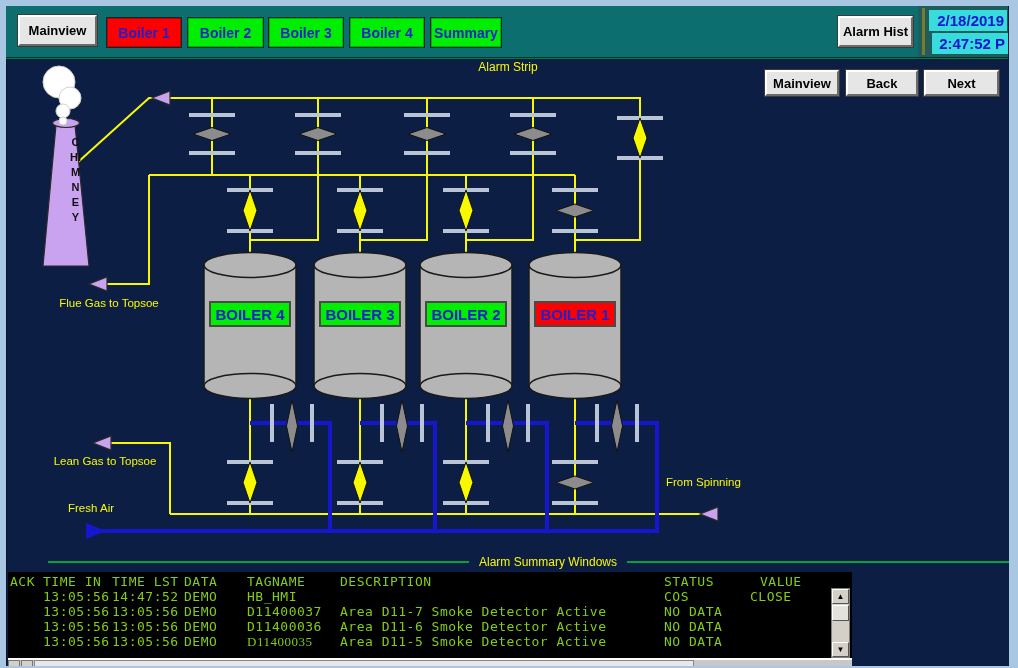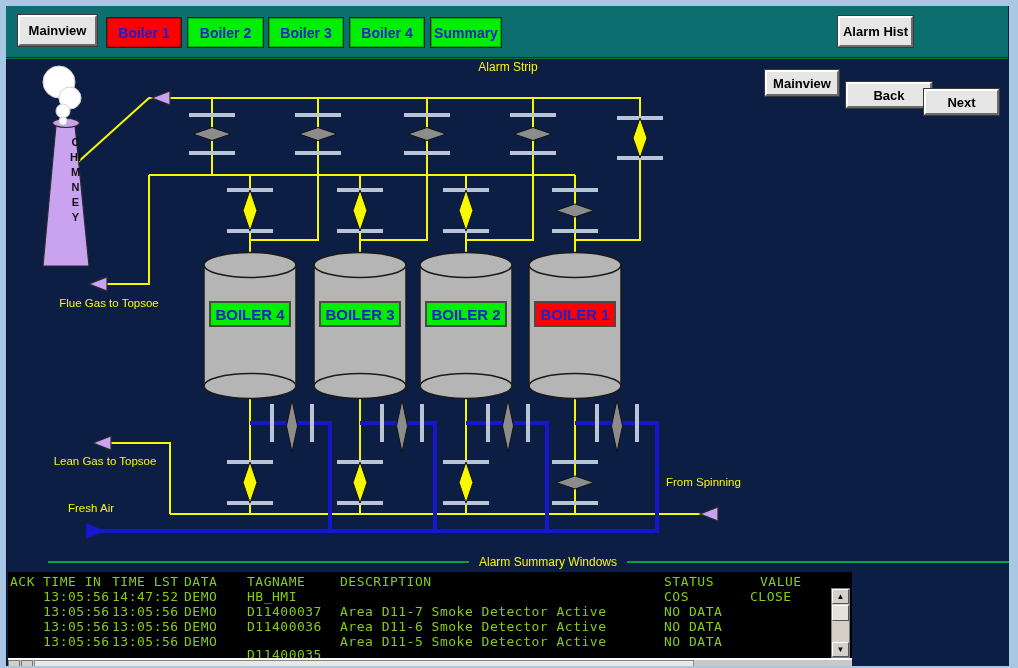--- a/index.html
+++ b/index.html
@@ -232,36 +232,41 @@
     </div>
   <div class="abs btn-flat" style="left: 343px; top: 11px; width: 76px; height: 31px; background: rgb(0, 238, 0);">
       <span style="color:#2020cc">Boiler 4</span>
     </div>
   <div class="abs btn-flat" style="left: 424px; top: 11px; width: 72px; height: 31px; background: rgb(0, 238, 0);">
       <span style="color:#2020cc">Summary</span>
     </div>
   <div class="abs btn3d" style="left:832px;top:10px;width:75px;height:31px;">
       <span>Alarm Hist</span>
     </div>
+  <div id="dt-back" class="abs" style="left:912px;top:0px;width:90px;height:51px;">
+    <div class="abs" style="left:4px;top:2px;width:3px;height:47px;background:#7a7a2a;"></div>
+    <div class="abs dt-box" style="left:11px;top:4px;width:78px;height:21px;">2/18/2019</div>
+    <div class="abs dt-box" style="left:14px;top:27px;width:76px;height:21px;">2:47:52 P</div>
+  </div>
 </div>
 <div id="toolbar-edge-line" class="abs"></div>
 
 <div class="abs divider" style="left:8px;top:60px;width:1000px;flex-direction:column;">
   <div class="line"></div>
   <div class="dlabel">Alarm Strip</div>
   <div class="line"></div>
 </div>
 
 <div class="abs btn3d" style="left:765px;top:70px;width:74px;height:26px;z-index:6;">
     <span>Mainview</span>
   </div>
-<div class="abs btn3d" style="left:846px;top:82px;width:86px;height:26px;z-index:6;">
+<div class="abs btn3d" style="left:846px;top:70px;width:72px;height:26px;z-index:6;">
     <span>Back</span>
   </div>
-<div class="abs btn3d" style="left:924px;top:70px;width:75px;height:26px;z-index:6;margin-top:19px;">
+<div class="abs btn3d" style="left:924px;top:70px;width:75px;height:26px;z-index:6;">
     <span>Next</span>
   </div>
 
 <div id="chimney-text" class="abs" style="left:57px;top:135px;">CHIMNEY</div>
 <div class="abs ylabel" style="left:50px;top:297px;width:118px;text-align:center;">Flue Gas to Topsoe</div>
 <div class="abs ylabel" style="left:45px;top:455px;width:120px;text-align:center;">Lean Gas to Topsoe</div>
 <div class="abs ylabel" style="left:68px;top:502px;">Fresh Air</div>
 <div class="abs ylabel" style="left:666px;top:476px;">From Spinning</div>
 
 <div class="abs boiler-plate" style="left: 209px; top: 301px; background: rgb(0, 238, 0);">
@@ -318,21 +323,21 @@
     <span style="left:176px;top:47px;">DEMO</span>
     <span style="left:239px;top:47px;">D11400036</span>
     <span style="left:332px;top:47px;">Area D11-6 Smoke Detector Active</span>
     <span style="left:656px;top:47px;">NO DATA</span>
     <span style="left:742px;top:47px;"></span>
   </div>
   <div>
     <span style="left:35px;top:62px;">13:05:56</span>
     <span style="left:104px;top:62px;">13:05:56</span>
     <span style="left:176px;top:62px;">DEMO</span>
-    <span style="left:239px;top:75px;">D11400035</span>
+    <span style="left:239px;top:62px;font-family:Liberation Serif, serif;">D11400035</span>
     <span style="left:332px;top:62px;">Area D11-5 Smoke Detector Active</span>
     <span style="left:656px;top:62px;">NO DATA</span>
     <span style="left:742px;top:62px;"></span>
   </div>
 </div>
 
 <div class="abs vsb">
   <div class="sb-btn" style="top:0;">
       <span>▲</span>
     </div>

